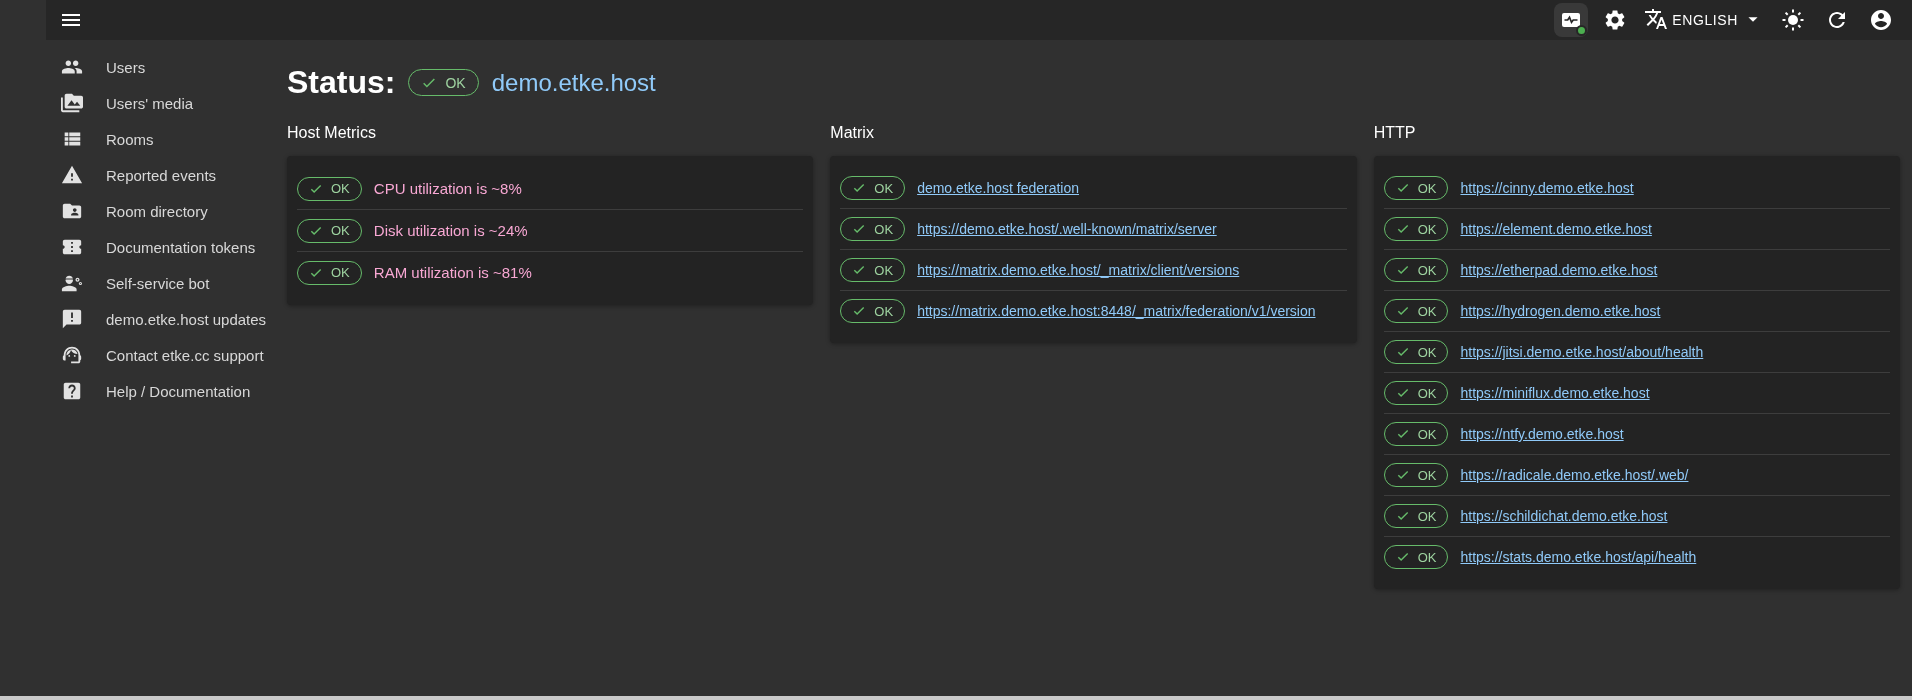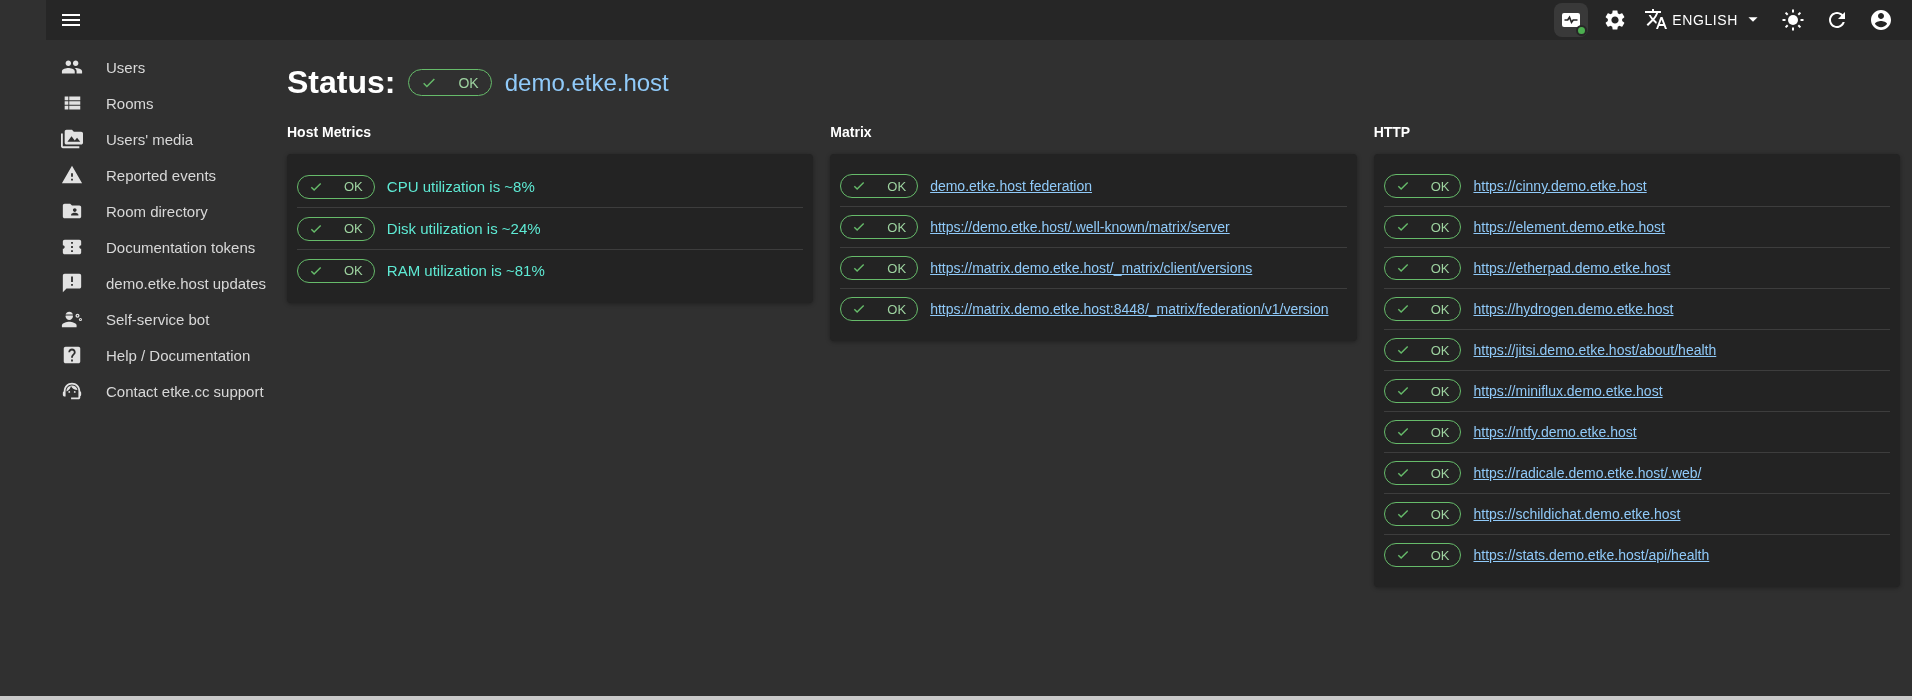--- a/index.html
+++ b/index.html
@@ -59,41 +59,41 @@
   .sb-item .icon { display:flex; }
   .sb-item .icon svg { width:22px; height:22px; fill:#e2e2e2; }
   .sb-label { font-size:15px; white-space:nowrap; }
   main { flex:1; padding:24px 12px 0 19px; }
   
   .status-header { display:flex; align-items:center; gap:13px; }
   .status-title { font-size:32px; font-weight:700; color:#fff; margin:0; }
   .host-link { color:var(--link); font-size:24px; text-decoration:none; cursor:pointer; }
   
   .chip {
-    display:inline-flex; align-items:center; gap:21px;
+    display:inline-flex; align-items:center; gap:8px;
     border:1px solid var(--success); border-radius:14px;
     color:var(--success-text); height:24px; padding:0 11px;
     font-size:13px; flex:none;
   }
   .chip svg { width:14px; height:14px; stroke:var(--success); fill:none; }
   .chip.big { height:27px; border-radius:16px; font-size:14px; padding:0 12px; }
   .chip.big svg { width:16px; height:16px; }
   
   .columns {
     display:grid; grid-template-columns:repeat(3,1fr); gap:17px;
     margin-top:23px; align-items:start;
   }
-  .section-title { color:#fff; font-size:14px; font-weight:700; margin:0 0 14px 0; }
+  .section-title { color:#fff; font-size:16px; font-weight:400; margin:0 0 14px 0; }
   .card {
     background:var(--card); border-radius:4px;
     padding:12px 10px; box-shadow:0 1px 4px rgba(0,0,0,.35);
   }
   .row { display:flex; align-items:center; gap:12px; padding:8px 0; }
   .row + .row { border-top:1px solid var(--divider); }
-  .row-text { color:#5eead4; font-size:15px; line-height:25px; }
+  .row-text { color:#f9a8d4; font-size:15px; line-height:25px; }
   .row-link {
     color:var(--link); font-size:14px; line-height:20px;
     text-decoration:underline; overflow-wrap:anywhere; cursor:pointer;
   }
   
   .hscrollbar {
     position:absolute; left:0; bottom:0; width:100%; height:4px;
     background:#c9c9c9;
   }
 </style>
@@ -158,97 +158,97 @@
           <span class="icon">
             <svg viewBox="0 0 24 24">
               <path d="M16 11c1.66 0 2.99-1.34 2.99-3S17.66 5 16 5c-1.66 0-3 1.34-3 3s1.34 3 3 3zm-8 0c1.66 0 2.99-1.34 2.99-3S9.66 5 8 5C6.34 5 5 6.34 5 8s1.34 3 3 3zm0 2c-2.33 0-7 1.17-7 3.5V19h14v-2.5c0-2.33-4.67-3.5-7-3.5zm8 0c-.29 0-.62.02-.97.05 1.16.84 1.97 1.97 1.97 3.45V19h6v-2.5c0-2.33-4.67-3.5-7-3.5z"></path>
             </svg>
           </span>
           <span class="sb-label">Users</span>
         </div>
         <div class="sb-item">
           <span class="icon">
             <svg viewBox="0 0 24 24">
+              <path d="M2 6H0v5h.01L0 20c0 1.1.9 2 2 2h18v-2H2V6zm20-2h-8l-2-2H6c-1.1 0-1.99.9-1.99 2L4 16c0 1.1.9 2 2 2h16c1.1 0 2-.9 2-2V6c0-1.1-.9-2-2-2zM7 15l4.5-6 3.5 4.51 2.5-3.01L21 15H7z"></path>
+            </svg>
+          </span>
+          <span class="sb-label">Users' media</span>
+        </div>
+        <div class="sb-item">
+          <span class="icon">
+            <svg viewBox="0 0 24 24">
               <path d="M4 14h4v-4H4v4zm0 5h4v-4H4v4zM4 9h4V5H4v4zm5 5h12v-4H9v4zm0 5h12v-4H9v4zM9 5v4h12V5H9z"></path>
             </svg>
           </span>
           <span class="sb-label">Rooms</span>
         </div>
         <div class="sb-item">
           <span class="icon">
             <svg viewBox="0 0 24 24">
-              <path d="M2 6H0v5h.01L0 20c0 1.1.9 2 2 2h18v-2H2V6zm20-2h-8l-2-2H6c-1.1 0-1.99.9-1.99 2L4 16c0 1.1.9 2 2 2h16c1.1 0 2-.9 2-2V6c0-1.1-.9-2-2-2zM7 15l4.5-6 3.5 4.51 2.5-3.01L21 15H7z"></path>
-            </svg>
-          </span>
-          <span class="sb-label">Users' media</span>
-        </div>
-        <div class="sb-item">
-          <span class="icon">
-            <svg viewBox="0 0 24 24">
               <path d="M1 21h22L12 2 1 21zm12-3h-2v-2h2v2zm0-4h-2v-4h2v4z"></path>
             </svg>
           </span>
           <span class="sb-label">Reported events</span>
         </div>
         <div class="sb-item">
           <span class="icon">
             <svg viewBox="0 0 24 24">
               <path d="M20 6h-8l-2-2H4c-1.1 0-2 .9-2 2v12c0 1.1.9 2 2 2h16c1.1 0 2-.9 2-2V8c0-1.1-.9-2-2-2zm-5 3c1.1 0 2 .9 2 2s-.9 2-2 2-2-.9-2-2 .9-2 2-2zm4 8h-8v-1c0-1.33 2.67-2 4-2s4 .67 4 2v1z"></path>
             </svg>
           </span>
           <span class="sb-label">Room directory</span>
         </div>
         <div class="sb-item">
           <span class="icon">
             <svg viewBox="0 0 24 24">
               <path d="M22 10V6c0-1.11-.9-2-2-2H4c-1.1 0-1.99.89-1.99 2v4c1.1 0 1.99.9 1.99 2s-.89 2-2 2v4c0 1.1.9 2 2 2h16c1.1 0 2-.9 2-2v-4c-1.1 0-2-.9-2-2s.9-2 2-2zm-9 7.5h-2v-2h2v2zm0-4.5h-2v-2h2v2zm0-4.5h-2v-2h2v2z"></path>
             </svg>
           </span>
           <span class="sb-label">Documentation tokens</span>
-        </div>
-        <div class="sb-item">
-          <span class="icon">
-            <svg viewBox="0 0 24 24">
-              <path d="M20 2H4c-1.1 0-1.99.9-1.99 2L2 22l4-4h14c1.1 0 2-.9 2-2V4c0-1.1-.9-2-2-2zm-7 9h-2V5h2v6zm0 4h-2v-2h2v2z"></path>
-            </svg>
-          </span>
-          <span class="sb-label">demo.etke.host updates</span>
         </div>
         <div class="sb-item">
           <span class="icon">
             <svg viewBox="0 0 24 24">
               <path d="M9 15c-2.67 0-8 1.34-8 4v2h16v-2c0-2.66-5.33-4-8-4z"></path>
               <path d="M9 13c2.21 0 4-1.79 4-4 0-.3-.04-.58-.1-.86H5.1C5.04 8.42 5 8.7 5 9c0 2.21 1.79 4 4 4z"></path>
               <path d="M13 7H5c.46-1.76 2.06-3 3.9-3h.2C10.94 4 12.54 5.24 13 7z"></path>
               <circle cx="18" cy="8.5" r="2.2"></circle>
               <circle cx="18" cy="8.5" r=".8" fill="#303030"></circle>
               <circle cx="21.2" cy="12.5" r="1.7"></circle>
               <circle cx="21.2" cy="12.5" r=".6" fill="#303030"></circle>
             </svg>
           </span>
           <span class="sb-label">Self-service bot</span>
         </div>
         <div class="sb-item">
           <span class="icon">
             <svg viewBox="0 0 24 24">
-              <path d="M19 3H5c-1.1 0-2 .9-2 2v14c0 1.1.9 2 2 2h14c1.1 0 2-.9 2-2V5c0-1.1-.9-2-2-2zm-6 16h-2v-2h2v2zm2.07-7.75l-.9.92C13.45 12.9 13 13.5 13 15h-2v-.5c0-1.1.45-2.1 1.17-2.83l1.24-1.26c.37-.36.59-.86.59-1.41 0-1.1-.9-2-2-2s-2 .9-2 2H8c0-2.21 1.79-4 4-4s4 1.79 4 4c0 .88-.36 1.68-.93 2.25z"></path>
-            </svg>
-          </span>
-          <span class="sb-label">Help / Documentation</span>
+              <path d="M20 2H4c-1.1 0-1.99.9-1.99 2L2 22l4-4h14c1.1 0 2-.9 2-2V4c0-1.1-.9-2-2-2zm-7 9h-2V5h2v6zm0 4h-2v-2h2v2z"></path>
+            </svg>
+          </span>
+          <span class="sb-label">demo.etke.host updates</span>
         </div>
         <div class="sb-item">
           <span class="icon">
             <svg viewBox="0 0 24 24">
               <path d="M21 12.22C21 6.73 16.74 3 12 3c-4.69 0-9 3.65-9 9.28-.6.34-1 .98-1 1.72v2c0 1.1.9 2 2 2h1v-6.1c0-3.87 3.13-7 7-7s7 3.13 7 7V19h-8v2h8c1.1 0 2-.9 2-2v-1.22c.59-.31 1-.92 1-1.64v-2.3c0-.7-.41-1.31-1-1.62z"></path>
               <circle cx="9" cy="13" r="1"></circle>
               <circle cx="15" cy="13" r="1"></circle>
               <path d="M18 11.03C17.52 8.18 15.04 6 12.05 6c-3.03 0-6.29 2.51-6.03 6.45 2.47-1.01 4.33-3.21 4.86-5.89 1.31 2.63 4 4.44 7.12 4.47z"></path>
             </svg>
           </span>
           <span class="sb-label">Contact etke.cc support</span>
+        </div>
+        <div class="sb-item">
+          <span class="icon">
+            <svg viewBox="0 0 24 24">
+              <path d="M19 3H5c-1.1 0-2 .9-2 2v14c0 1.1.9 2 2 2h14c1.1 0 2-.9 2-2V5c0-1.1-.9-2-2-2zm-6 16h-2v-2h2v2zm2.07-7.75l-.9.92C13.45 12.9 13 13.5 13 15h-2v-.5c0-1.1.45-2.1 1.17-2.83l1.24-1.26c.37-.36.59-.86.59-1.41 0-1.1-.9-2-2-2s-2 .9-2 2H8c0-2.21 1.79-4 4-4s4 1.79 4 4c0 .88-.36 1.68-.93 2.25z"></path>
+            </svg>
+          </span>
+          <span class="sb-label">Help / Documentation</span>
         </div>
       </div>
   </nav>
 
   <main>
     <div class="status-header">
       <h1 class="status-title">Status:</h1>
       <span class="chip big">
         <svg viewBox="0 0 24 24">
             <path d="M4 12.5l4.8 4.8L20 6" stroke-width="2.2"></path>

